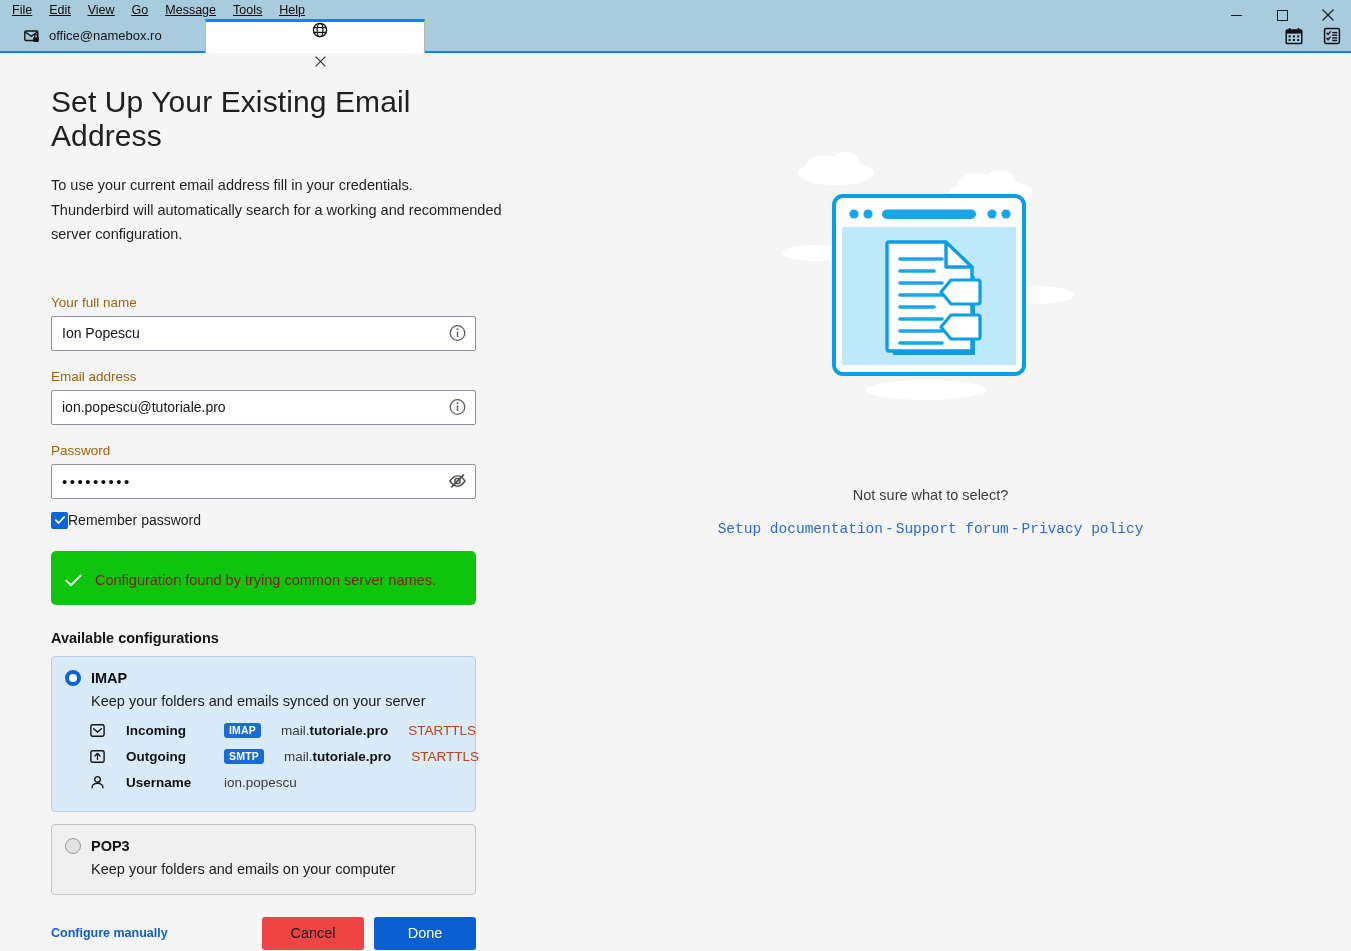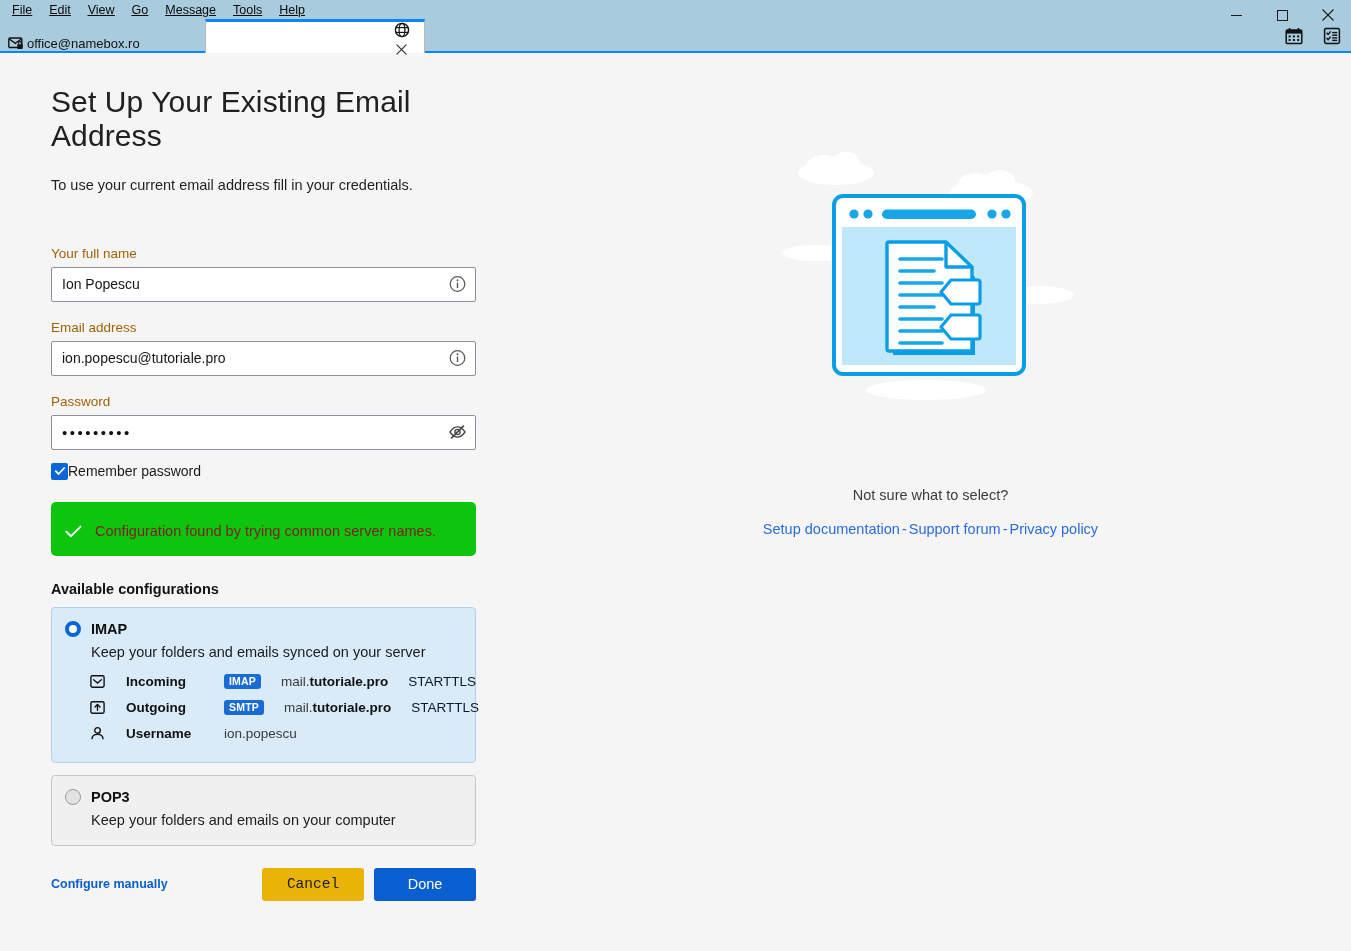--- a/index.html
+++ b/index.html
@@ -58,23 +58,23 @@
     background: #a8cbdd;
     display: flex;
     align-items: flex-end;
     position: relative;
     border-bottom: 2px solid #0a84ff;
   }
   .tabstrip { display:flex; align-items: flex-end; height: 31px; }
   .tab {
     height: 31px;
     display: flex;
-    align-items: flex-end;
-    gap: 3px;
-    padding: 0 14px 0 8px;
+    align-items: center;
+    gap: 9px;
+    padding: 0 14px 0 24px;
     font-size: 13px;
     color: #131313;
     min-width: 150px;
     position: relative;
     cursor: default;
   }
   .tab.mailtab { width: 205px; }
   .tab.active {
     background: #ffffff;
     border-top: 3px solid #0a84ff;
@@ -261,21 +261,21 @@
     color: #fff;
     font-size: 10.5px;
     font-weight: bold;
     padding: 2px 5px 2.5px 5px;
     border-radius: 3px;
     letter-spacing: .2px;
     line-height: 1;
   }
   .host { font-size: 13.5px; color: #3a3a3a; }
   .host b { color: #111; }
-  .sec { font-size: 13.5px; color: #0f172a; }
+  .sec { font-size: 13.5px; color: #c2410c; }
   .uname { font-size: 13.5px; color: #3a3a3a; }
 
   .actions {
     width: 425px;
     display: flex;
     align-items: center;
     margin-top: 22px;
   }
   .link {
     color: #0a5fd0;
@@ -287,35 +287,35 @@
   .btns { margin-left: auto; display:flex; gap: 10px; }
   .btn {
     font-size: 14.5px;
     padding: 0 22px;
     height: 33px;
     border-radius: 3px;
     border: 0;
     cursor: pointer;
     font-family: "Liberation Sans", sans-serif;
   }
-  .btn.cancel { background: #eab308; color: #1b1b1b; min-width: 102px; font-family: Liberation Mono, monospace;}
+  .btn.cancel { background: #ef4444; color: #1b1b1b; min-width: 102px;}
   .btn.primary { background: #0a5fd0; color: #fff; min-width: 102px;}
 
   
   .illus { display: flex; justify-content: center; }
   .helper {
     text-align: center;
     margin-top: 82px;
   }
   .helper .q {
     font-size: 14.5px;
     color: #3c3c3c;
     margin-bottom: 18px;
   }
-  .helper .links { font-size: 14.5px; color: #555; }
+  .helper .links { font-size: 14.5px; color: #555; font-family: Liberation Mono, monospace; }
   .helper .links a {
     color: #2a6bdc;
     text-decoration: none;
   }
   .sep { color: #2a6bdc; padding: 0 2px; }
 </style>
 </head>
 <body>
 
 <div class="titlebar">
@@ -413,20 +413,21 @@
   </div>
 </div>
 
 <div class="content">
   <div class="page">
 
     <div class="left-col">
       <h1 class="title">Set Up Your Existing Email Address</h1>
       <div class="subtitle">
         <div>To use your current email address fill in your credentials.</div>
+        <div>Thunderbird will automatically search for a working and recommended server configuration.</div>
       </div>
 
       <div class="field">
         <label class="field-label">Your full name</label>
         <div class="input-wrap">
           <input type="text" value="Ion Popescu" style="">
           <span class="input-icon">
             <svg width="17" height="17" viewBox="0 0 17 17">
               <circle cx="8.5" cy="8.5" r="7.3" fill="none" stroke="#5b5b5b" stroke-width="1.3"></circle>
               <circle cx="8.5" cy="4.7" r="1" fill="#5b5b5b"></circle>

